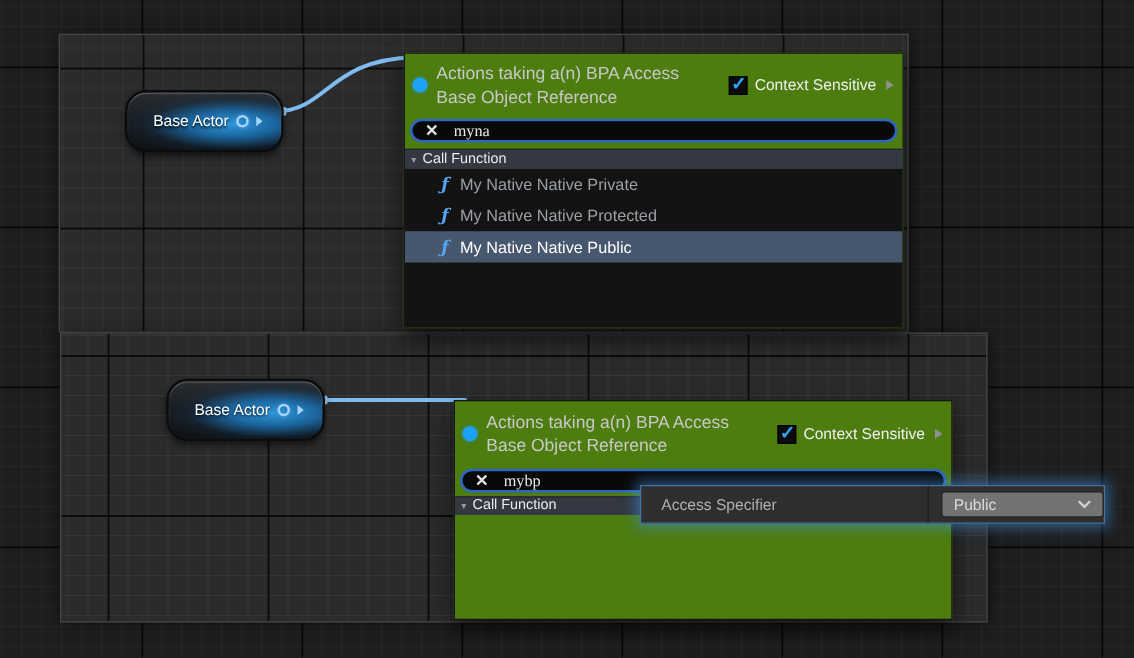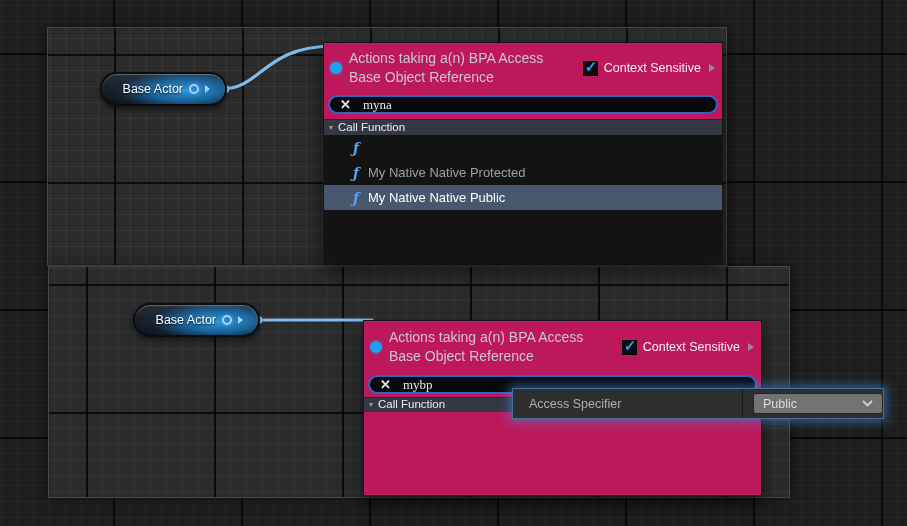--- a/index.html
+++ b/index.html
@@ -30,37 +30,37 @@
     box-shadow:0 0 12px rgba(0,0,0,0.55);
   }
   #panel-top    { left:47px; top:27px;  width:680px; height:239px;
                   background-position:66px 0, 0 26px, 2px 0, 0 10px; }
   #panel-bottom { left:48px; top:266px; width:742px; height:232px;
                   background-position:37px 0, 0 17px, 5px 0, 0 1px; }
 
   #wires { position:absolute; left:0; top:0; width:907px; height:526px; pointer-events:none; }
 
   .bp-node {
-    position:absolute; width:127px; height:34px; border-radius:17px;
+    position:absolute; width:127px; height:50px; border-radius:17px;
     border:2px solid #0a0c0e;
     background:
       radial-gradient(ellipse 90px 26px at 68% 55%, rgba(48,158,229,0.95) 0%, rgba(28,118,186,0.8) 40%, rgba(18,60,100,0.25) 75%, rgba(0,0,0,0) 100%),
       linear-gradient(180deg,#2a2d31 0%, #191c1f 45%, #0f1113 100%);
     box-shadow: inset 0 1px 1px rgba(255,255,255,0.28), 0 3px 6px rgba(0,0,0,0.55);
     display:flex; align-items:center; justify-content:flex-end;
     gap:6px; padding-right:15px;
   }
   #node-top    { left:100px; top:72px; }
   #node-bottom { left:133px; top:303px; }
   .node-label { color:#ffffff; font-size:12.5px; text-shadow:0 1px 2px rgba(0,0,0,0.9); white-space:nowrap; }
   .pin-ring { width:10px; height:10px; border-radius:50%; border:2.5px solid #a5d4fb; box-shadow:0 0 4px rgba(70,160,240,0.9); }
   .pin-arrow { width:0; height:0; border-left:5px solid #a5d4fb; border-top:4px solid transparent; border-bottom:4px solid transparent; }
 
   .action-menu {
-    position:absolute; background:#be185d; border:1px solid #161616;
+    position:absolute; background:#4d7c0f; border:1px solid #161616;
     box-shadow:0 8px 18px rgba(0,0,0,0.6);
     display:flex; flex-direction:column;
   }
   #menu-top    { left:323px; top:42px;  width:400px; height:221px; }
   #menu-bottom { left:363px; top:320px; width:399px; height:176px; }
 
   .menu-header { height:50px; display:flex; align-items:center; padding:0 7px 0 6px; }
   .type-dot { width:12px; height:12px; border-radius:50%; background:#1da1f2; flex:0 0 auto; margin-right:7px; box-shadow:0 0 3px rgba(29,161,242,0.7); }
   .menu-title { flex:1; font-size:14px; line-height:19px; color:#c9c9c9; }
   .menu-title span { display:block; white-space:nowrap; }
@@ -150,20 +150,21 @@
       <span class="search-text">myna</span>
     </div>
   </div>
   <div class="category-bar">
     <span class="tri-down">▾</span>
     <span class="category-label">Call Function</span>
   </div>
   <div class="menu-list">
     <div class="menu-item">
       <span class="f-icon">ƒ</span>
+      <span>My Native Native Private</span>
     </div>
     <div class="menu-item">
       <span class="f-icon">ƒ</span>
       <span>My Native Native Protected</span>
     </div>
     <div class="menu-item selected">
       <span class="f-icon">ƒ</span>
       <span>My Native Native Public</span>
     </div>
   </div>

